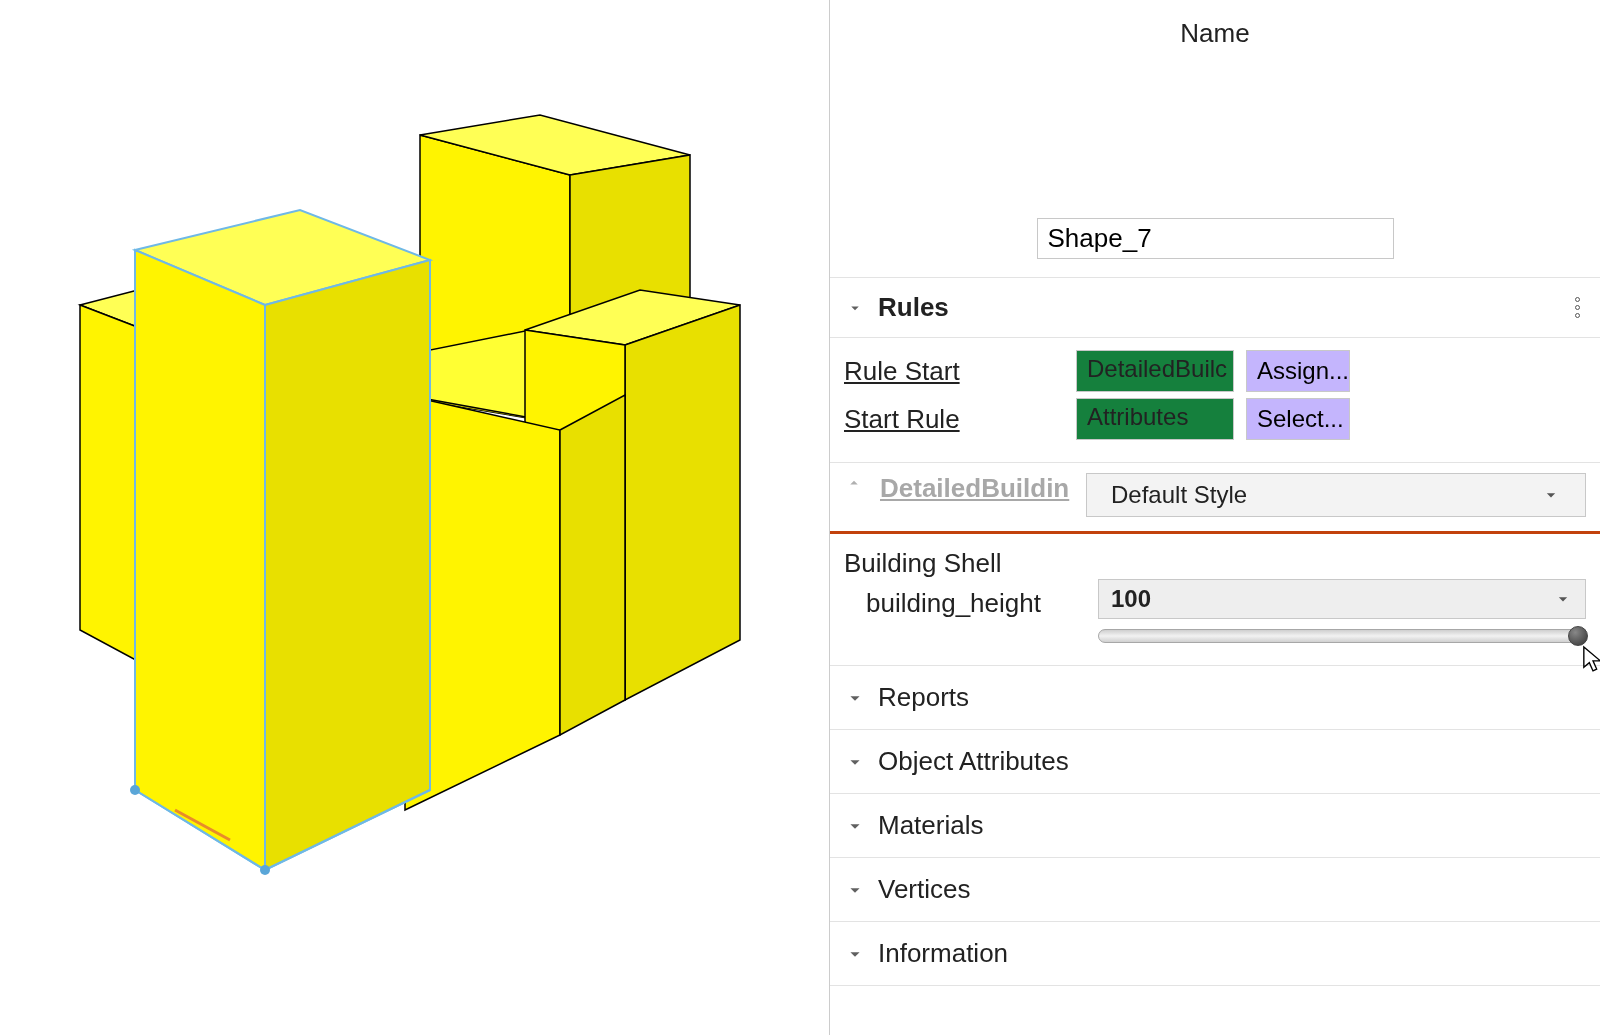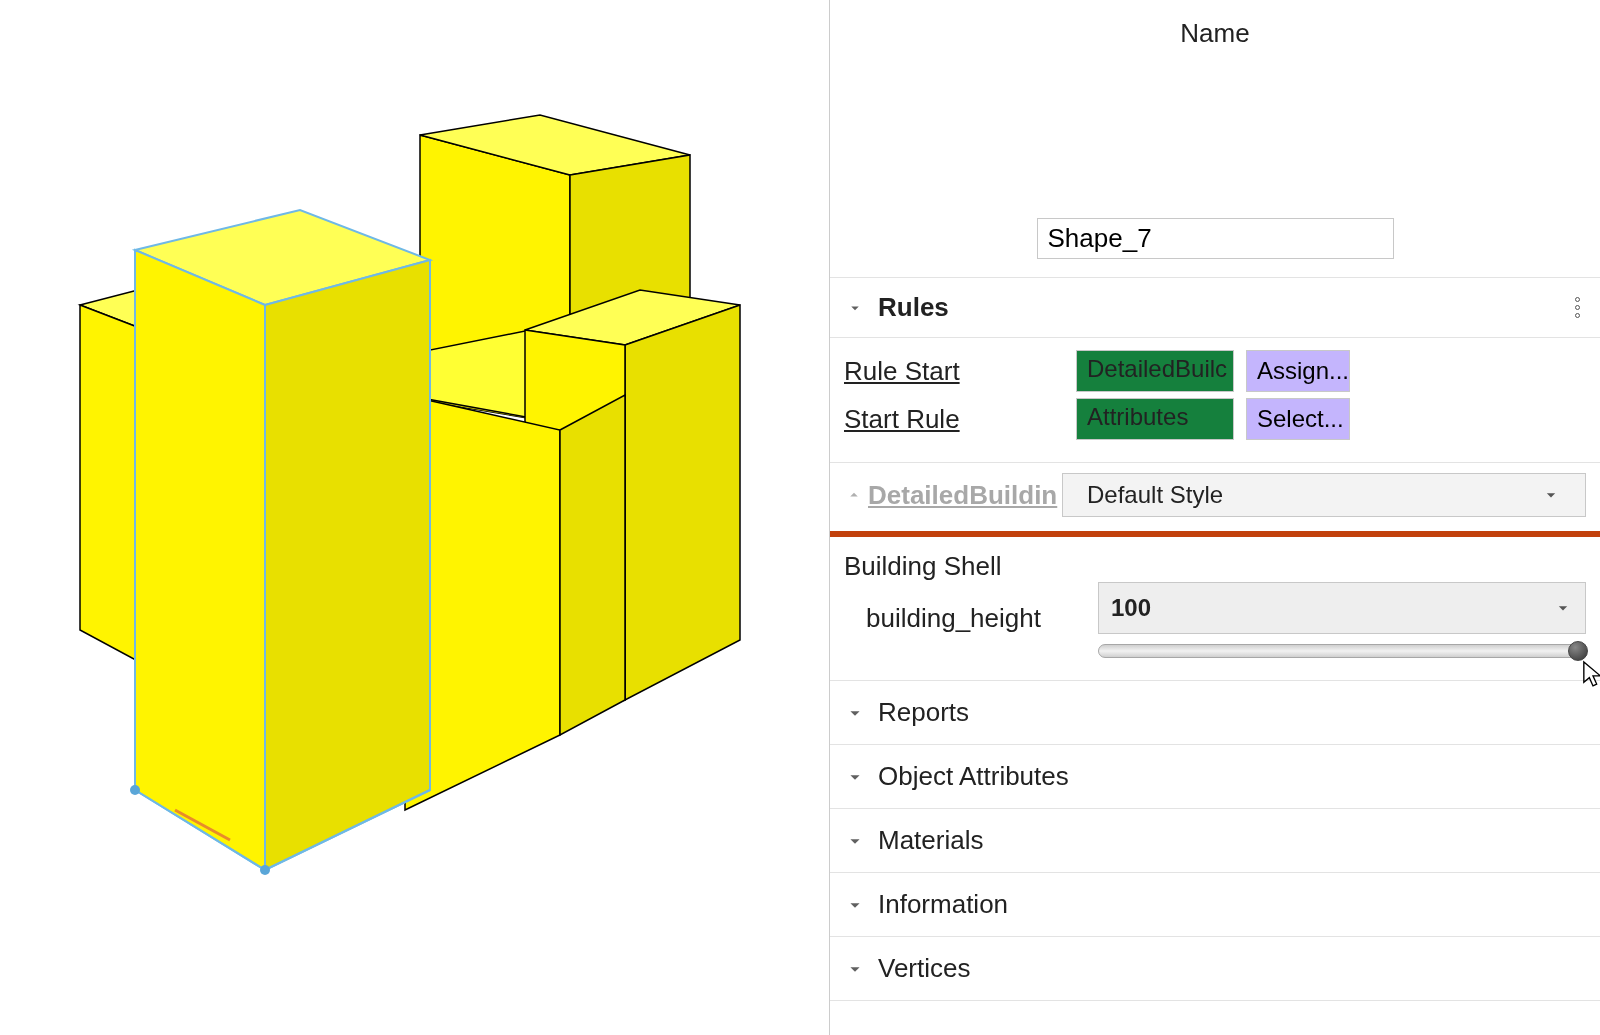--- a/index.html
+++ b/index.html
@@ -119,24 +119,24 @@
     border: 1px solid #c8c8c8;
     background: #c4b5fd;
     font-size: 24px;
     cursor: pointer;
     text-align: left;
     padding: 0 10px;
     overflow: hidden;
   }
   .style-row {
     display: flex;
-    align-items: center;
+    align-items: flex-start;
     padding: 10px 14px 14px 14px;
-    border-bottom: 6px solid #c2410c;
-    gap: 4px;
+    border-bottom: 3px solid #c2410c;
+    gap: 16px;
   }
   .style-row .chev-small {
     display: inline-flex;
     width: 20px; height: 20px;
     transform: rotate(180deg);
     align-items: center; justify-content: center;
   }
   .style-row .chev-small svg path { fill: #b0b0b0; }
   .style-row .rule-name {
     font-weight: 700;
@@ -170,21 +170,21 @@
     align-items: flex-end;
     gap: 14px;
   }
   .attr-row .attr-name {
     flex: 0 0 240px;
     padding-left: 22px;
     font-size: 26px;
   }
   .attr-row .attr-value {
     flex: 1;
-    height: 52px;
+    height: 40px;
     background: #eee;
     border: 1px solid #c8c8c8;
     display: flex;
     align-items: center;
     justify-content: space-between;
     padding: 0 12px;
     font-weight: 700;
     font-size: 24px;
   }
   .slider-wrap {
@@ -381,26 +381,26 @@
       </span>
       <span class="title">Materials</span>
     </div>
 
     <div class="collapsible">
       <span class="chev-down">
         <svg viewBox="0 0 24 24">
             <path d="M7 10l5 5 5-5z"></path>
           </svg>
       </span>
-      <span class="title">Information</span>
+      <span class="title">Vertices</span>
     </div>
 
     <div class="collapsible">
       <span class="chev-down">
         <svg viewBox="0 0 24 24">
             <path d="M7 10l5 5 5-5z"></path>
           </svg>
       </span>
-      <span class="title">Vertices</span>
+      <span class="title">Information</span>
     </div>
 
   </div>
 </div>
 
 </body></html>

